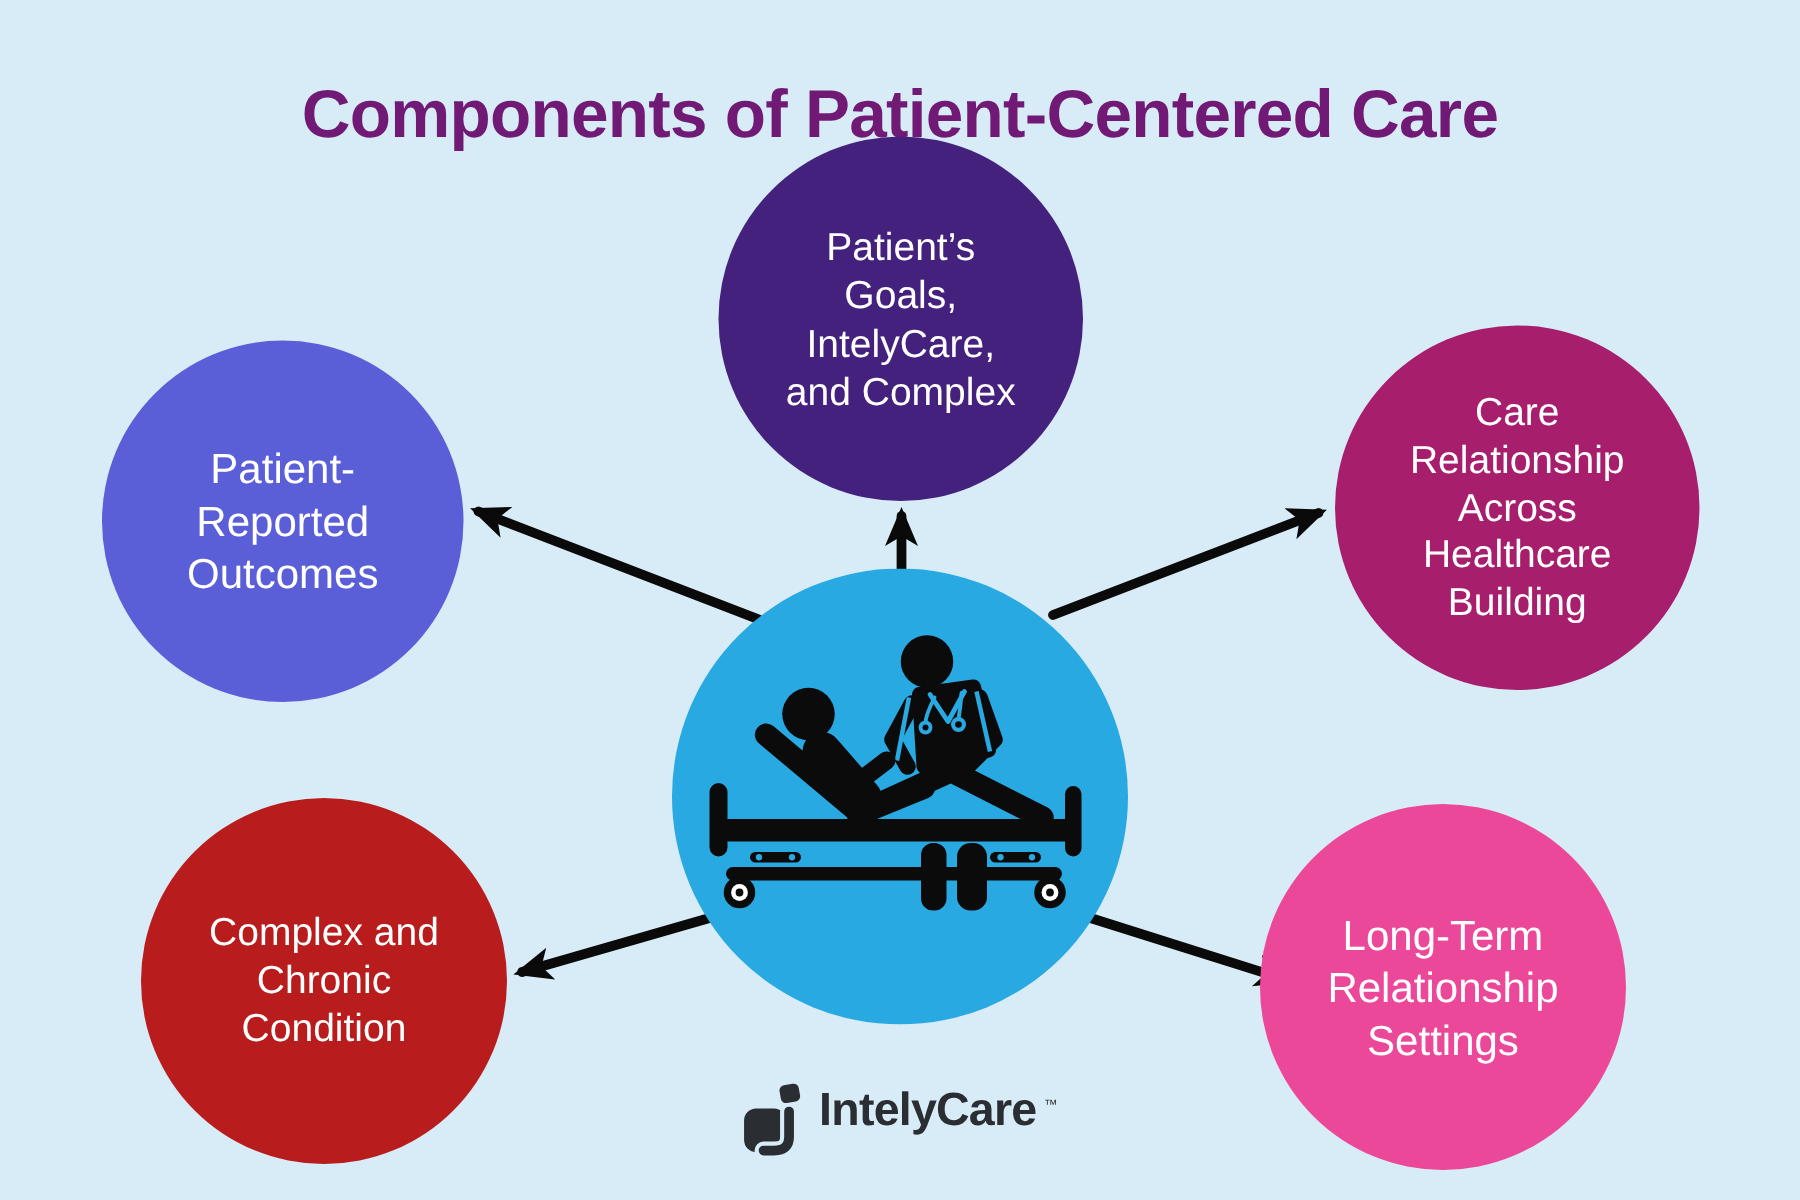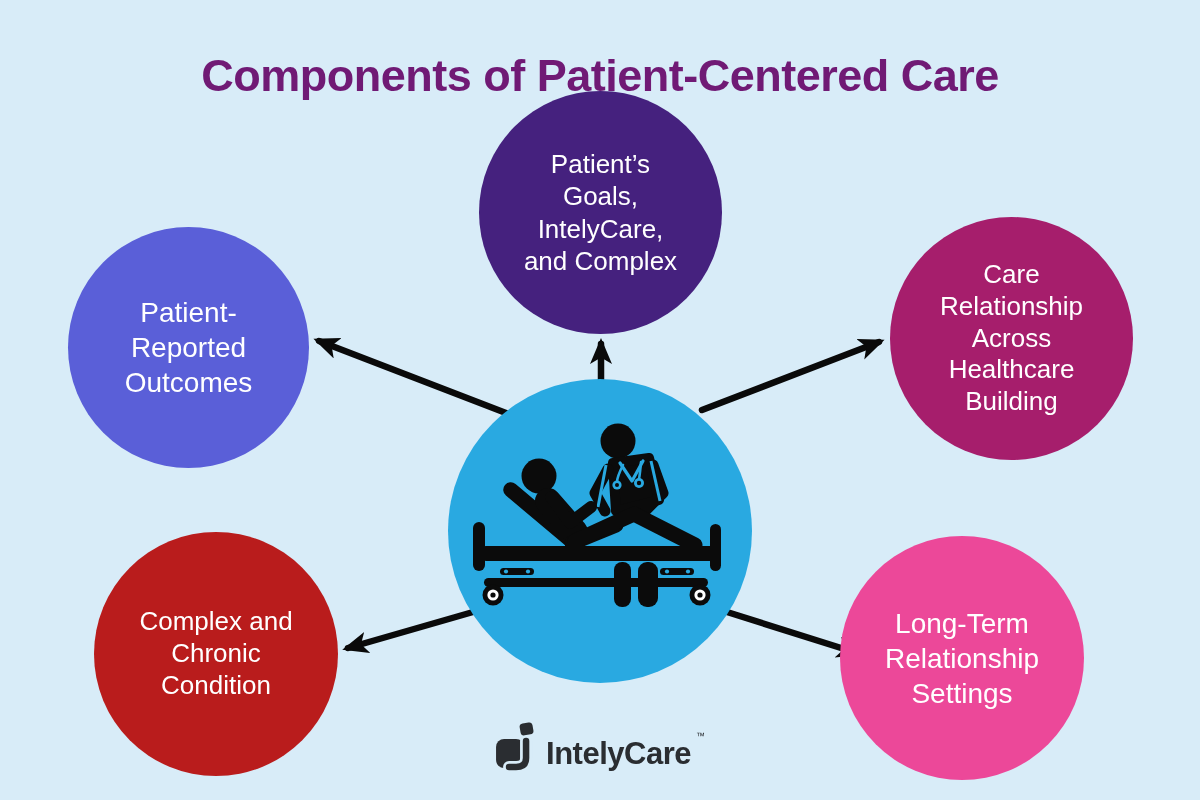--- a/index.html
+++ b/index.html
@@ -42,21 +42,21 @@
   .c-center{left:448px;top:379px;width:304px;height:304px;background:transparent;}
   .arrow-layer{
     position:absolute;left:0;top:0;width:1200px;height:800px;
     pointer-events:none;
   }
   .logo{
     position:absolute;
     left:600px;top:722px;
     transform:translateX(-50%);
     display:flex;
-    align-items:flex-end;
+    align-items:flex-start;
     gap:9px;
   }
   .logo-text{
     font-size:31px;
     font-weight:700;
     color:#2A2D31;
     letter-spacing:-0.5px;
   }
   .logo-tm{
     font-size:9px;

